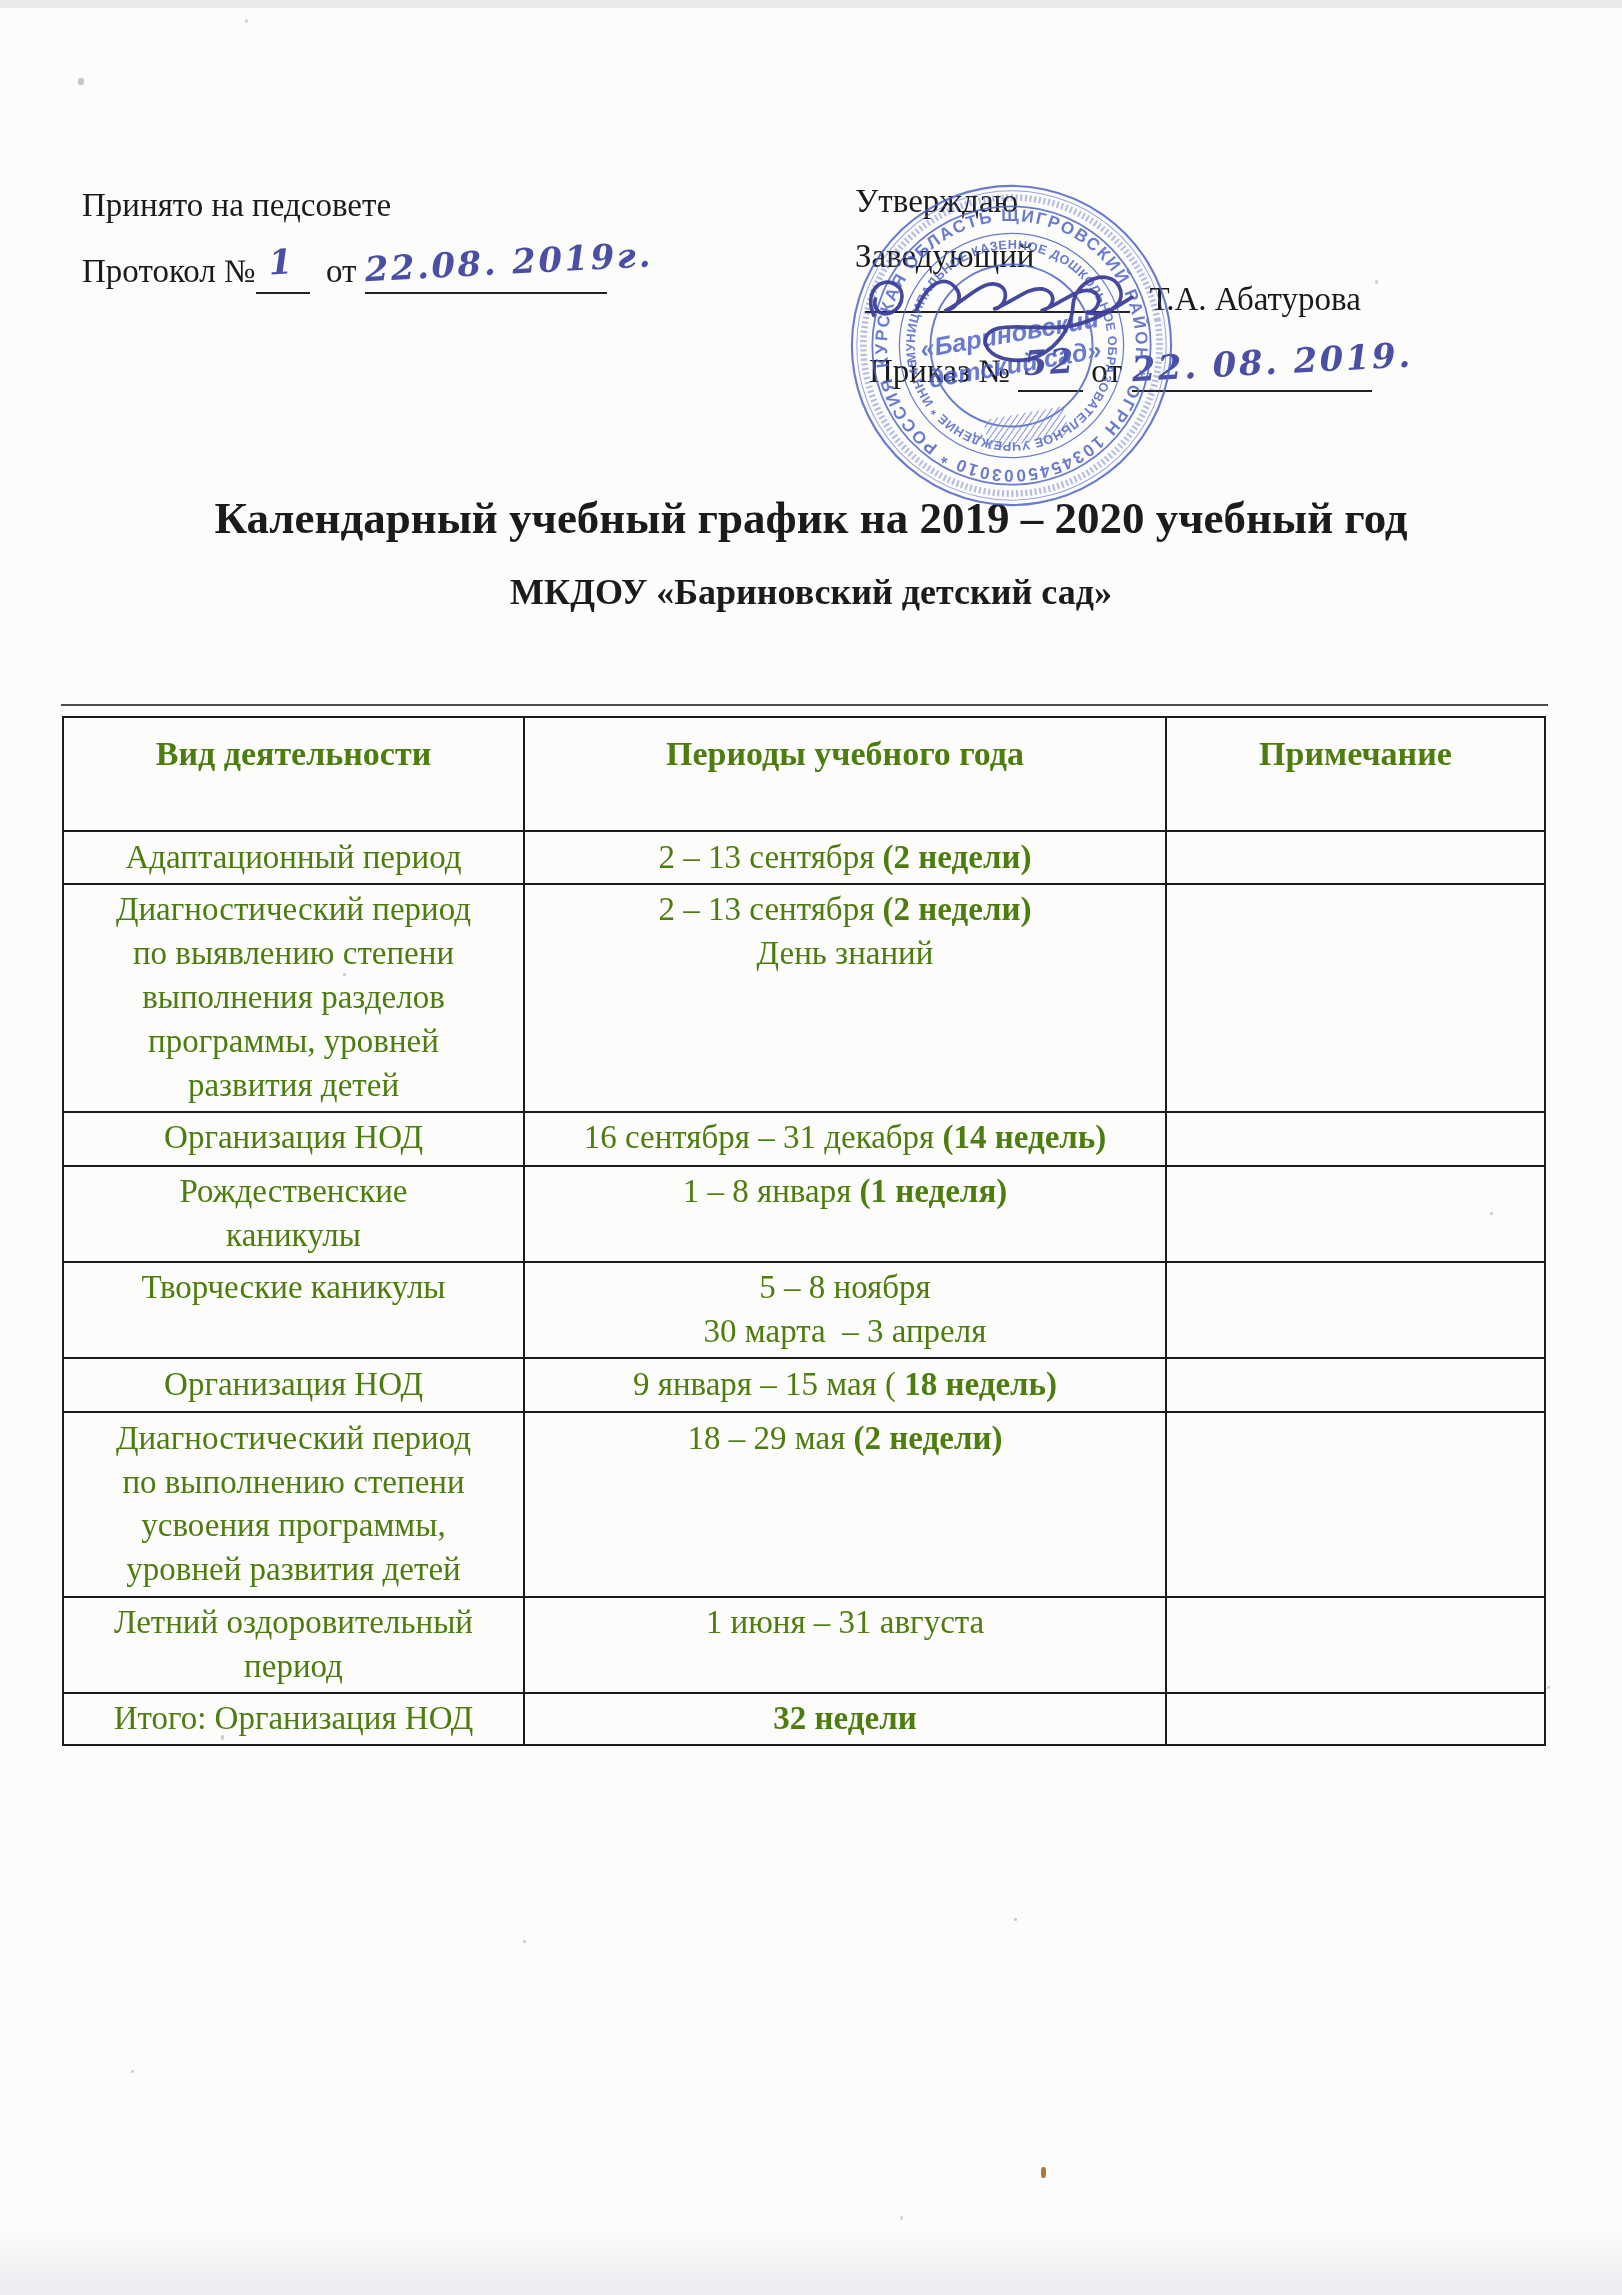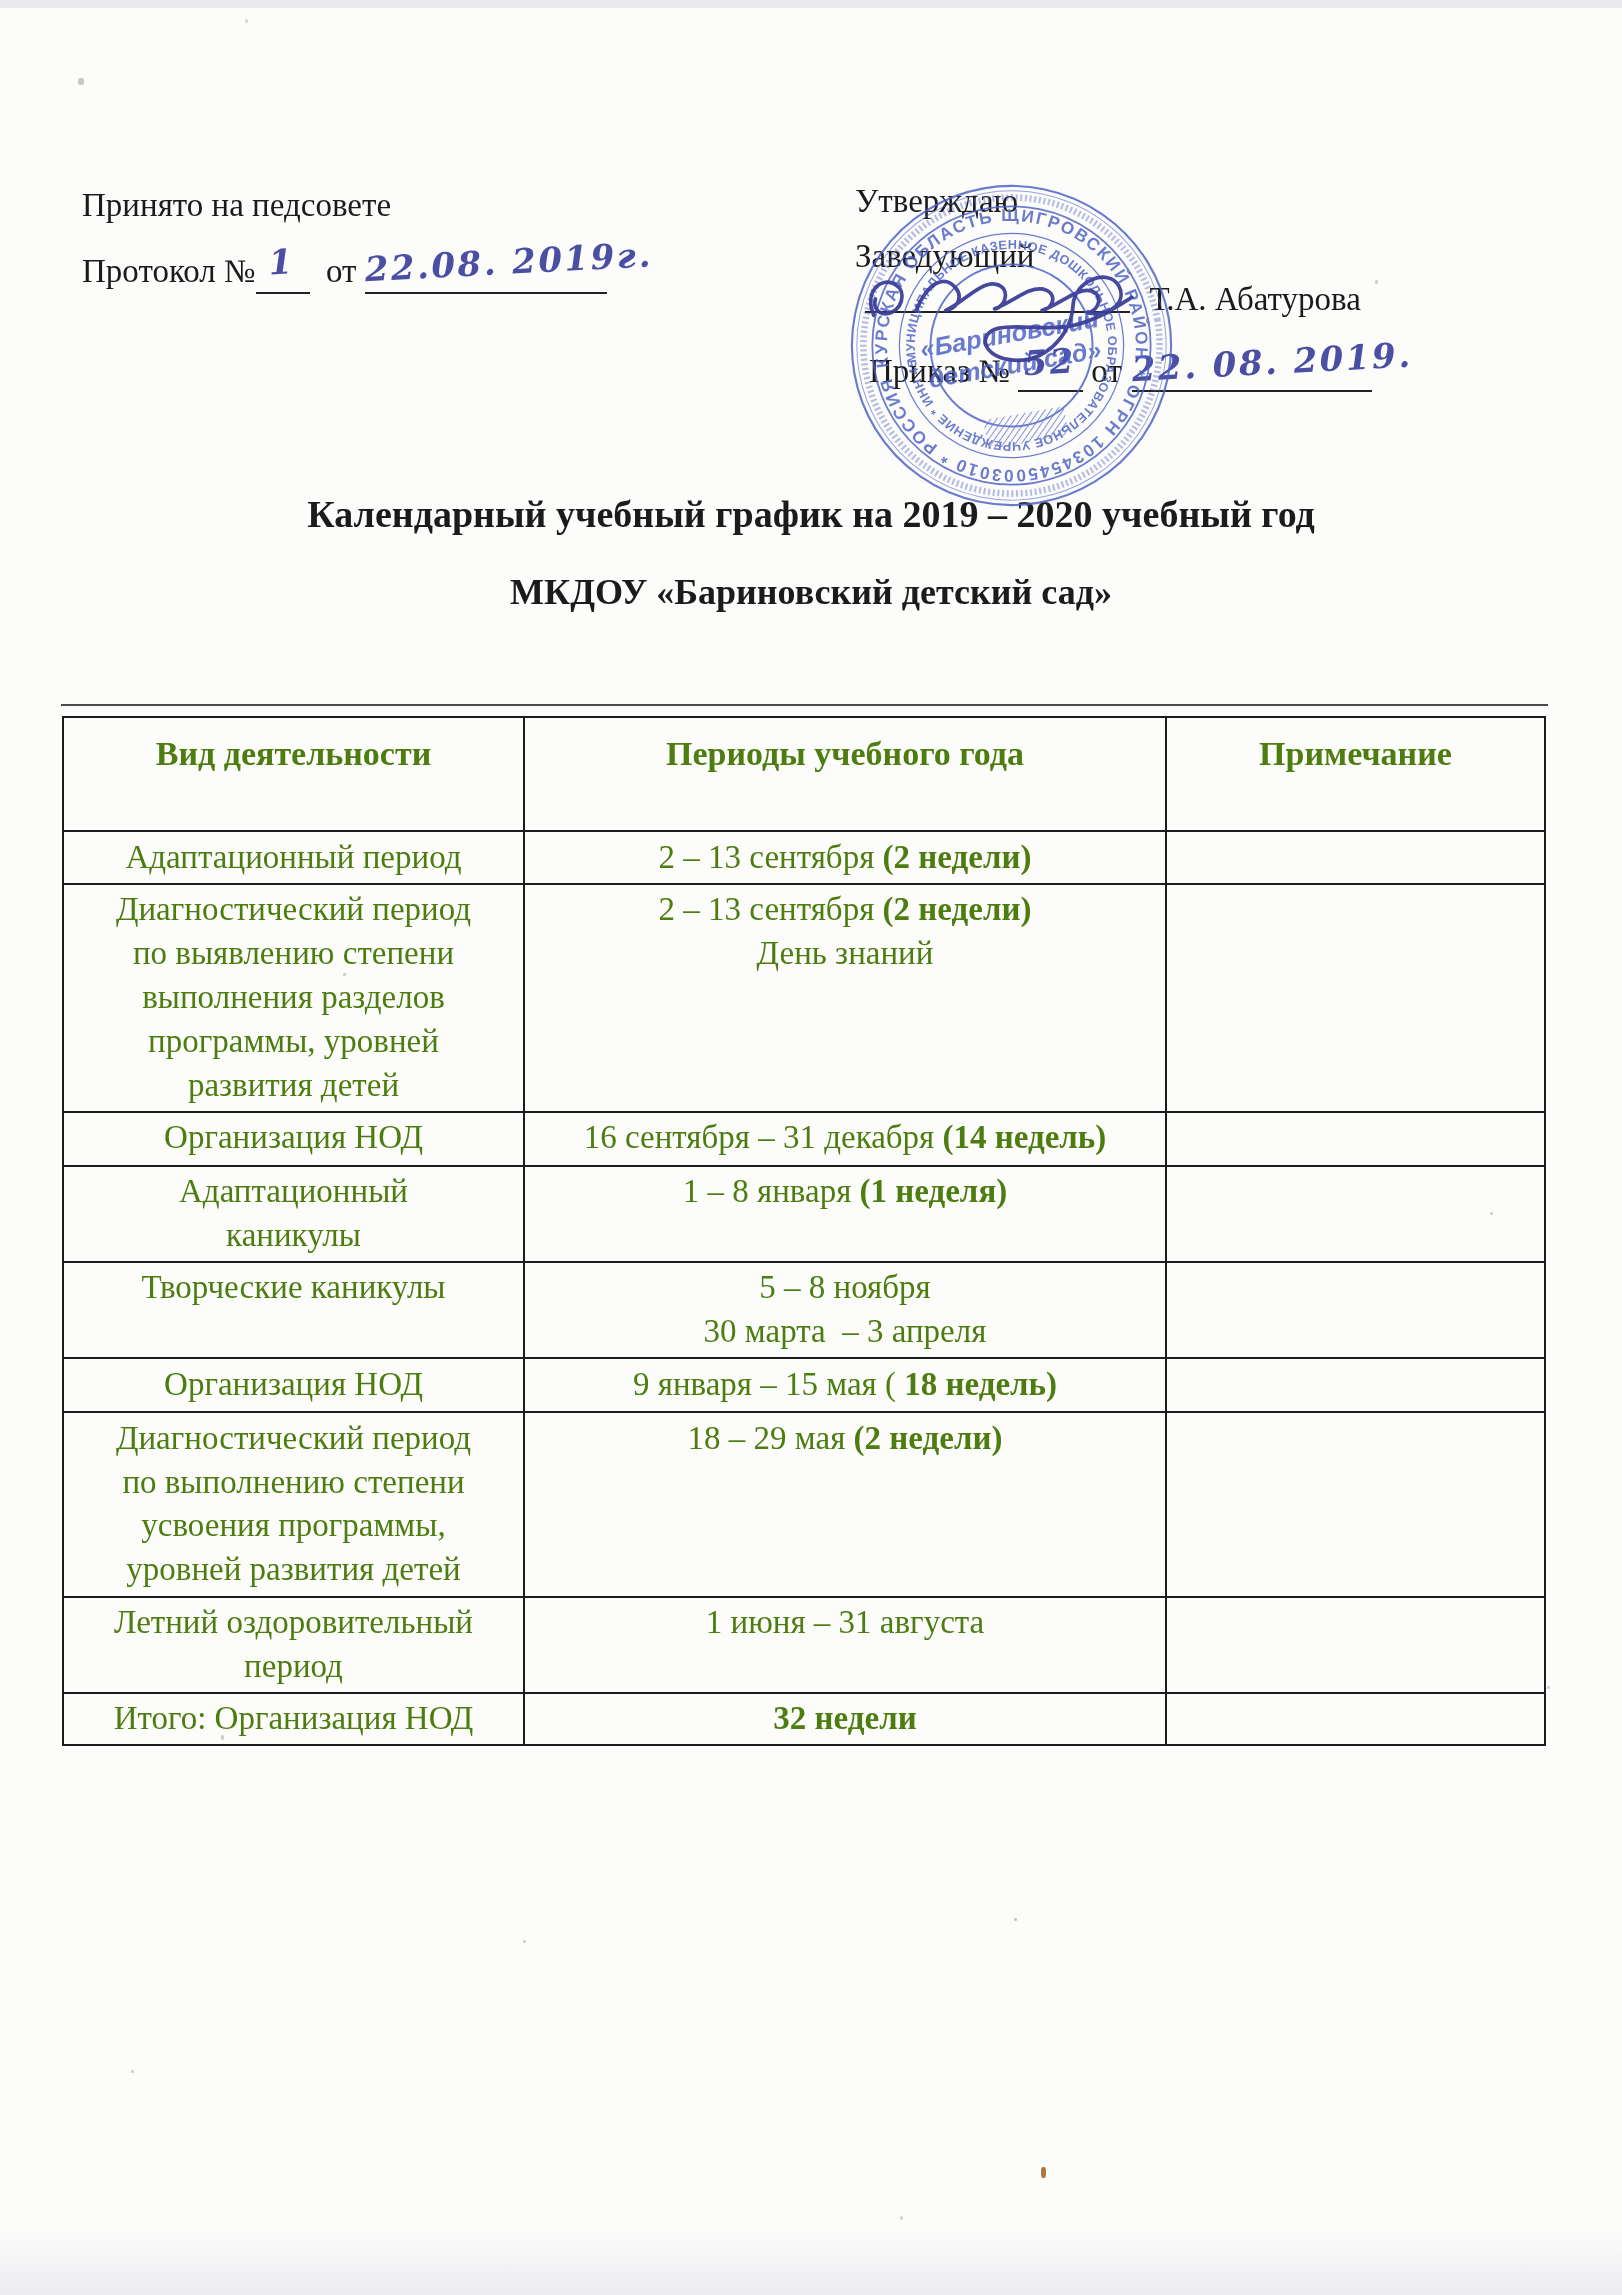--- a/index.html
+++ b/index.html
@@ -24,21 +24,21 @@
   .orderrow{position:absolute;left:869px;top:342px;display:flex;align-items:baseline;font-size:33px;z-index:2;white-space:nowrap;}
   .orderrow .blank.num{width:65px;margin:0 8.2px;}
   .orderrow .blank.date{width:240px;margin-left:9.8px;}
 
   
   .stamp{position:absolute;left:838px;top:164px;z-index:3;opacity:.82;}
   .stamp text{font-family:"Liberation Sans","DejaVu Sans",sans-serif;}
   .signature{position:absolute;left:857px;top:242px;z-index:4;}
 
   
-  .doc-title{position:absolute;left:0;top:484px;width:100%;text-align:center;font-size:38px;font-weight:bold;z-index:2;}
+  .doc-title{position:absolute;left:0;top:484px;width:100%;text-align:center;font-size:45px;font-weight:bold;z-index:2;}
   .doc-subtitle{position:absolute;left:0;top:563px;width:100%;text-align:center;font-size:36px;font-weight:bold;z-index:2;}
 
   
   .topline{position:absolute;left:61px;top:696px;width:1487px;height:1.6px;background:#2b2b2b;opacity:.85;}
   table.sched{position:absolute;left:62px;top:708px;width:1483px;border-collapse:collapse;table-layout:fixed;
       font-size:33px;color:#4d7c0f;}
   table.sched th,table.sched td{border:2.5px solid #1c1c1c;vertical-align:top;text-align:center;
       padding:3.3px 6.5px;line-height:1.33;white-space:pre-wrap;overflow:hidden;}
   table.sched th{font-weight:bold;font-size:34px;padding-top:13px;height:96px;}
   table.sched b{font-weight:bold;}
@@ -147,21 +147,21 @@
           <td>2 – 13 сентября <b>(2 недели)</b>
 День знаний</td>
           <td></td>
         </tr>
         <tr style="height: 54px;">
           <td>Организация НОД</td>
           <td>16 сентября – 31 декабря <b>(14 недель)</b></td>
           <td></td>
         </tr>
         <tr style="height: 94px;">
-          <td>Адаптационный
+          <td>Рождественские
 каникулы</td>
           <td>1 – 8 января <b>(1 неделя)</b></td>
           <td></td>
         </tr>
         <tr style="height: 88px;">
           <td>Творческие каникулы</td>
           <td>5 – 8 ноября
 30 марта  – 3 апреля</td>
           <td></td>
         </tr>

